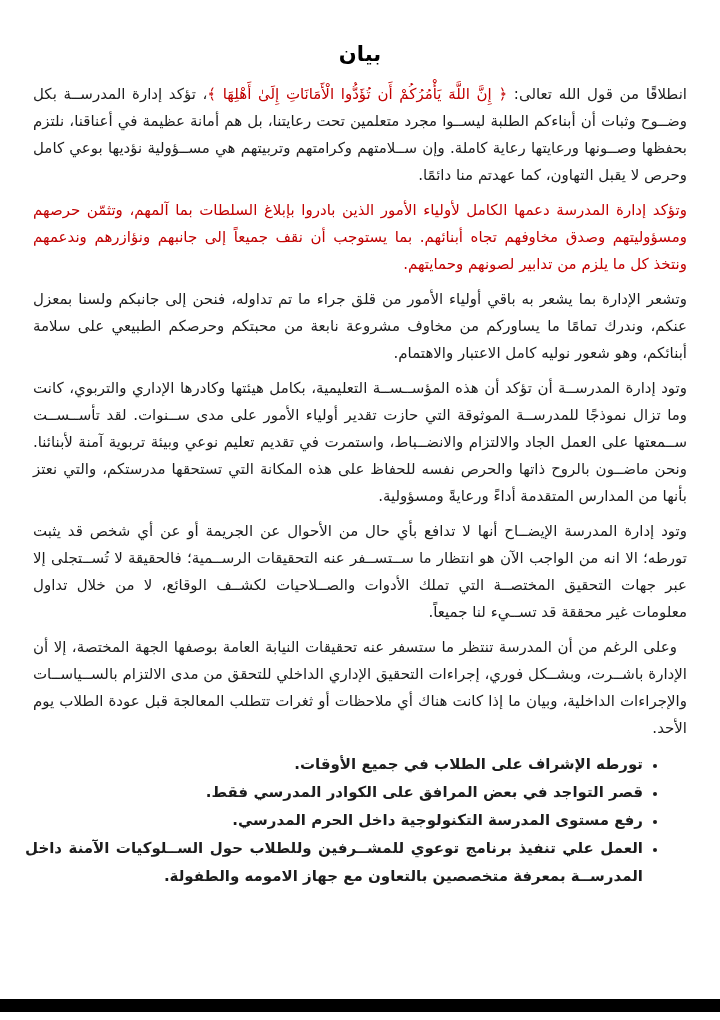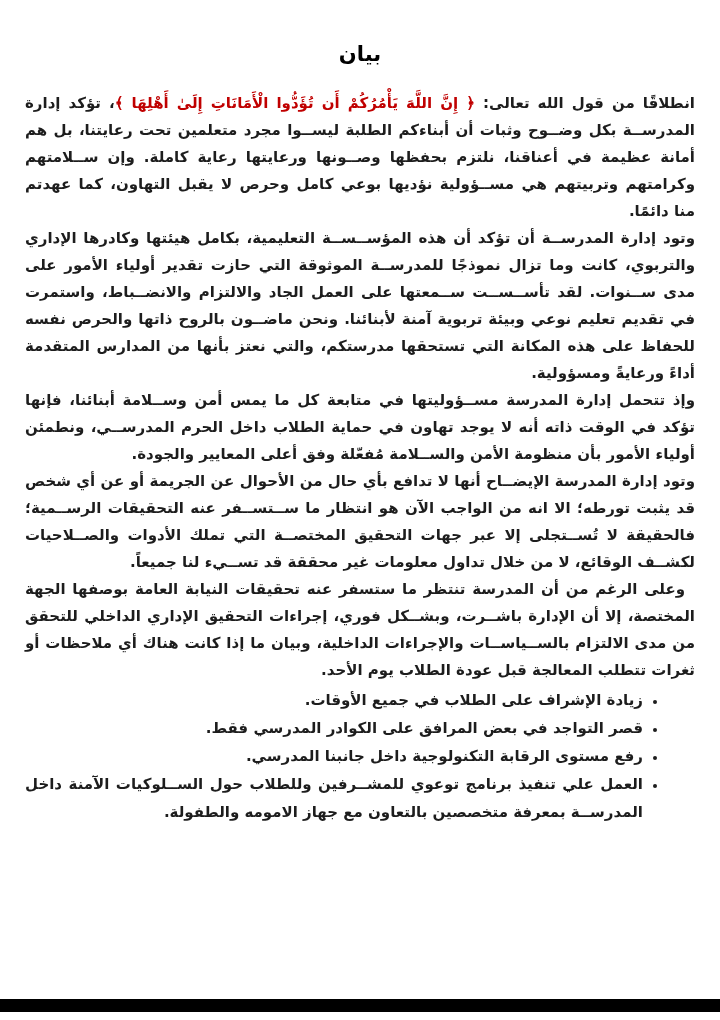--- a/index.html
+++ b/index.html
@@ -18,27 +18,27 @@
     direction: rtl;
     padding: 42px 25px 0 25px;
     box-sizing: border-box;
     width: 720px;
   }
   .title {
     text-align: center;
     font-size: 21px;
     font-weight: 700;
     color: #000000;
-    margin: 0 0 24px 0;
+    margin: 0 0 15px 0;
     letter-spacing: 0;
   }
   .para {
-    margin: 0;
+    margin: 8px;
     font-size: 15px;
-    font-weight: 700;
+    font-weight: 400;
     color: #1d1d1d;
     line-height: 27px;
     text-align: justify;
   }
   .red { color: #c00000; }
   .indent { text-indent: 10px; }
   ul.bullets {
     margin: 2px 0 0 0;
     padding: 0 52px 0 0;
     list-style: disc outside;
@@ -62,33 +62,34 @@
 </style>
 </head>
 <body>
 
 <div class="page">
 
   <h1 class="title">بيان</h1>
 
   <p class="para"><span>انطلاقًا من قول الله تعالى: </span><span class="red">﴿ إِنَّ اللَّهَ يَأْمُرُكُمْ أَن تُؤَدُّوا الْأَمَانَاتِ إِلَىٰ أَهْلِهَا ﴾</span><span>، تؤكد إدارة المدرســة بكل وضــوح وثبات أن أبناءكم الطلبة ليســوا مجرد متعلمين تحت رعايتنا، بل هم أمانة عظيمة في أعناقنا، نلتزم بحفظها وصــونها ورعايتها رعاية كاملة. وإن ســلامتهم وكرامتهم وتربيتهم هي مســؤولية نؤديها بوعي كامل وحرص لا يقبل التهاون، كما عهدتم منا دائمًا.</span></p>
 
+  <p class="para red">وتؤكد إدارة المدرسة دعمها الكامل لأولياء الأمور الذين بادروا بإبلاغ السلطات بما آلمهم، وتثمّن حرصهم ومسؤوليتهم وصدق مخاوفهم تجاه أبنائهم. بما يستوجب أن نقف جميعاً إلى جانبهم ونؤازرهم وندعمهم ونتخذ كل ما يلزم من تدابير لصونهم وحمايتهم.</p>
 
+  <p class="para">وتشعر الإدارة بما يشعر به باقي أولياء الأمور من قلق جراء ما تم تداوله، فنحن إلى جانبكم ولسنا بمعزل عنكم، وندرك تمامًا ما يساوركم من مخاوف مشروعة نابعة من محبتكم وحرصكم الطبيعي على سلامة أبنائكم، وهو شعور نوليه كامل الاعتبار والاهتمام.</p>
 
   <p class="para">وتود إدارة المدرســة أن تؤكد أن هذه المؤســســة التعليمية، بكامل هيئتها وكادرها الإداري والتربوي، كانت وما تزال نموذجًا للمدرســة الموثوقة التي حازت تقدير أولياء الأمور على مدى ســنوات. لقد تأســســت ســمعتها على العمل الجاد والالتزام والانضــباط، واستمرت في تقديم تعليم نوعي وبيئة تربوية آمنة لأبنائنا. ونحن ماضــون بالروح ذاتها والحرص نفسه للحفاظ على هذه المكانة التي تستحقها مدرستكم، والتي نعتز بأنها من المدارس المتقدمة أداءً ورعايةً ومسؤولية.</p>
 
-  <p class="para">وإذ تتحمل إدارة المدرسة مســؤوليتها في متابعة كل ما يمس أمن وســلامة أبنائنا، فإنها تؤكد في الوقت ذاته أنه لا يوجد تهاون في حماية الطلاب داخل الحرم المدرســي، ونطمئن أولياء الأمور بأن منظومة الأمن والســلامة مُفعّلة وفق أعلى المعايير والجودة.</p>
 
   <p class="para">وتود إدارة المدرسة الإيضــاح أنها لا تدافع بأي حال من الأحوال عن الجريمة أو عن أي شخص قد يثبت تورطه؛ الا انه من الواجب الآن هو انتظار ما ســتســفر عنه التحقيقات الرســمية؛ فالحقيقة لا تُســتجلى إلا عبر جهات التحقيق المختصــة التي تملك الأدوات والصــلاحيات لكشــف الوقائع، لا من خلال تداول معلومات غير محققة قد تســيء لنا جميعاً.</p>
 
   <p class="para indent">وعلى الرغم من أن المدرسة تنتظر ما ستسفر عنه تحقيقات النيابة العامة بوصفها الجهة المختصة، إلا أن الإدارة باشــرت، وبشــكل فوري، إجراءات التحقيق الإداري الداخلي للتحقق من مدى الالتزام بالســياســات والإجراءات الداخلية، وبيان ما إذا كانت هناك أي ملاحظات أو ثغرات تتطلب المعالجة قبل عودة الطلاب يوم الأحد.</p>
 
 
   <ul class="bullets">
-    <li>زيادة الإشراف على الطلاب في جميع الأوقات.</li>
+    <li>تورطه الإشراف على الطلاب في جميع الأوقات.</li>
     <li>قصر التواجد في بعض المرافق على الكوادر المدرسي فقط.</li>
-    <li>رفع مستوى الرقابة التكنولوجية داخل جانبنا المدرسي.</li>
+    <li>رفع مستوى المدرسة التكنولوجية داخل الحرم المدرسي.</li>
     <li>العمل علي تنفيذ برنامج توعوي للمشــرفين وللطلاب حول الســلوكيات الآمنة داخل المدرســة بمعرفة متخصصين بالتعاون مع جهاز الامومه والطفولة.</li>
   </ul>
 
 </div>
 
 <div class="bottom-bar"></div>
 
 </body></html>

